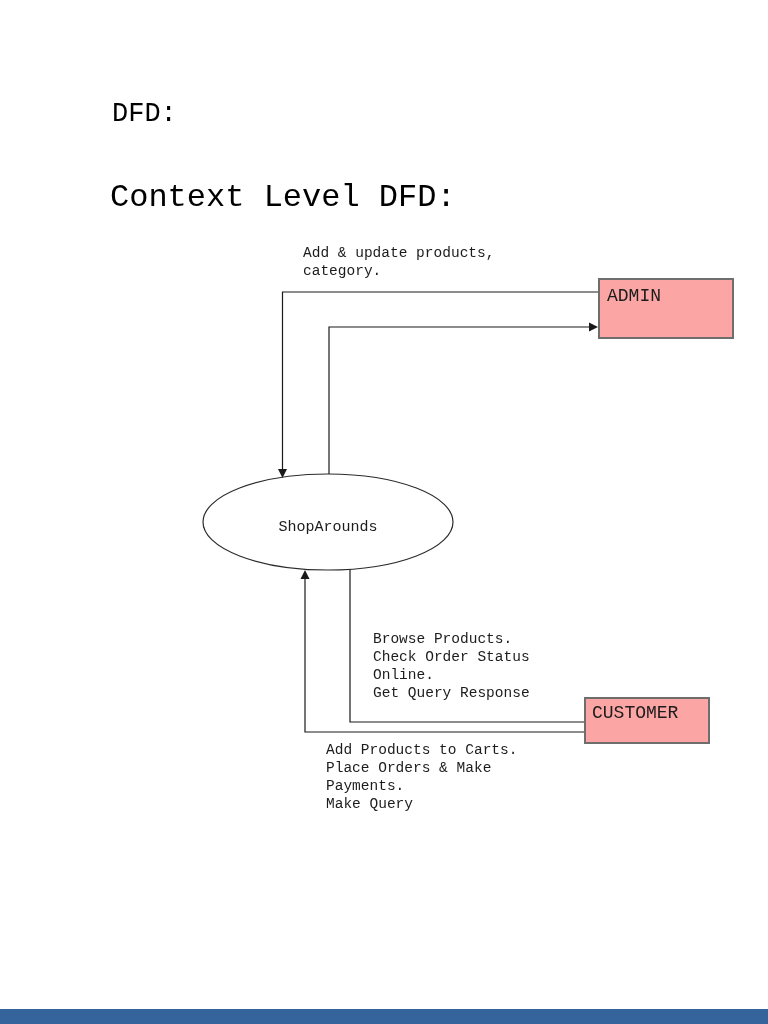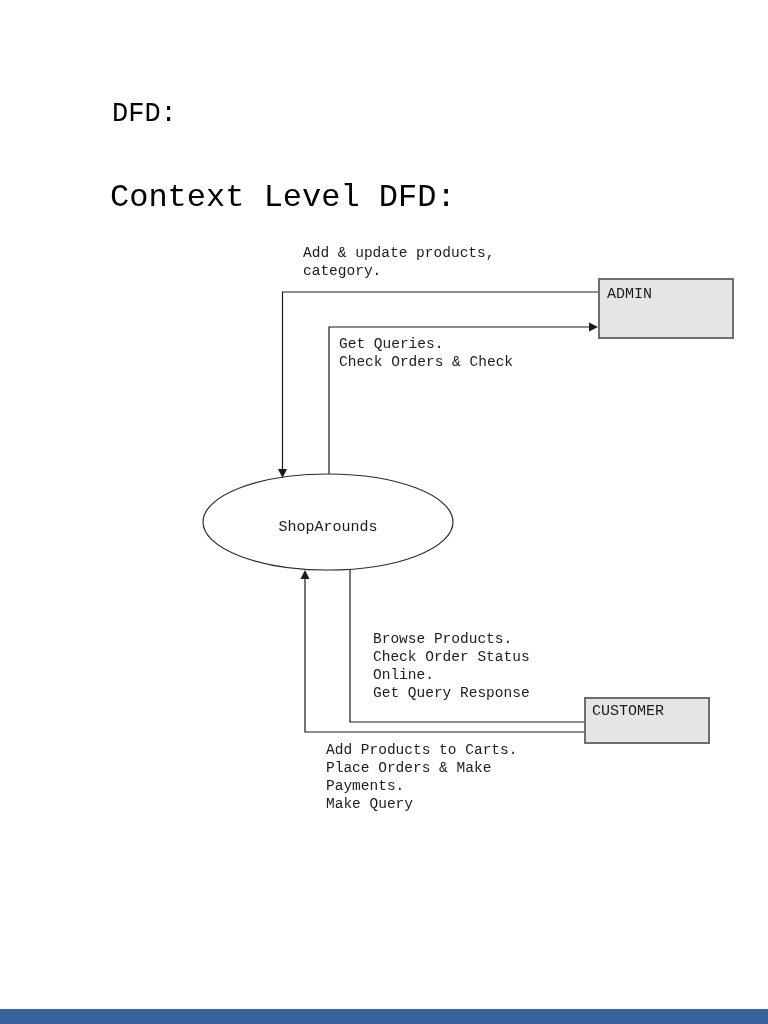--- a/index.html
+++ b/index.html
@@ -25,22 +25,22 @@
 
   .flow-label{
     position:absolute;font-size:14.5px;line-height:18px;white-space:pre-line;
   }
   .lbl-flow1{left:303px;top:244px;font-family:Liberation Mono, monospace;}
   .lbl-flow2{left:339px;top:335px;}
   .lbl-flow3{left:373px;top:630px;}
   .lbl-flow4{left:326px;top:741px;}
 
   .entity-box{
-    position:absolute;box-sizing:border-box;background:#e5e5e5;
-    border:2px solid var(--box-border);font-size:15px;
+    position:absolute;box-sizing:border-box;background:#fca5a5;
+    border:2px solid var(--box-border);font-size:18px;
   }
   .box-admin{left:598px;top:278px;width:136px;height:61px;padding:6px 0 0 7px;}
   .box-customer{left:584px;top:697px;width:126px;height:47px;padding:4px 0 0 6px;}
 
   .process-label{
     position:absolute;left:203px;top:495px;width:250px;
     text-align:center;font-size:15px;line-height:18px;margin-top:24px;
   }
   .footer-bar{
     position:absolute;left:0;right:0;bottom:0;height:15px;
@@ -69,22 +69,20 @@
 
     <path class="arrowhead" d="M282.5,478 L278,469 L287,469 Z"></path>
     <path class="arrowhead" d="M598,327 L589,322.5 L589,331.5 Z"></path>
     <path class="arrowhead" d="M620,722 L611,717.5 L611,726.5 Z"></path>
     <path class="arrowhead" d="M305,570 L300.5,579 L309.5,579 Z"></path>
   </svg>
 
   <div class="flow-label lbl-flow1">Add &amp; update products,
 category.</div>
 
-  <div class="flow-label lbl-flow2">Get Queries.
-Check Orders &amp; Check</div>
 
   <div class="flow-label lbl-flow3">Browse Products.
 Check Order Status
 Online.
 Get Query Response</div>
 
   <div class="flow-label lbl-flow4">Add Products to Carts.
 Place Orders &amp; Make
 Payments.
 Make Query</div>

